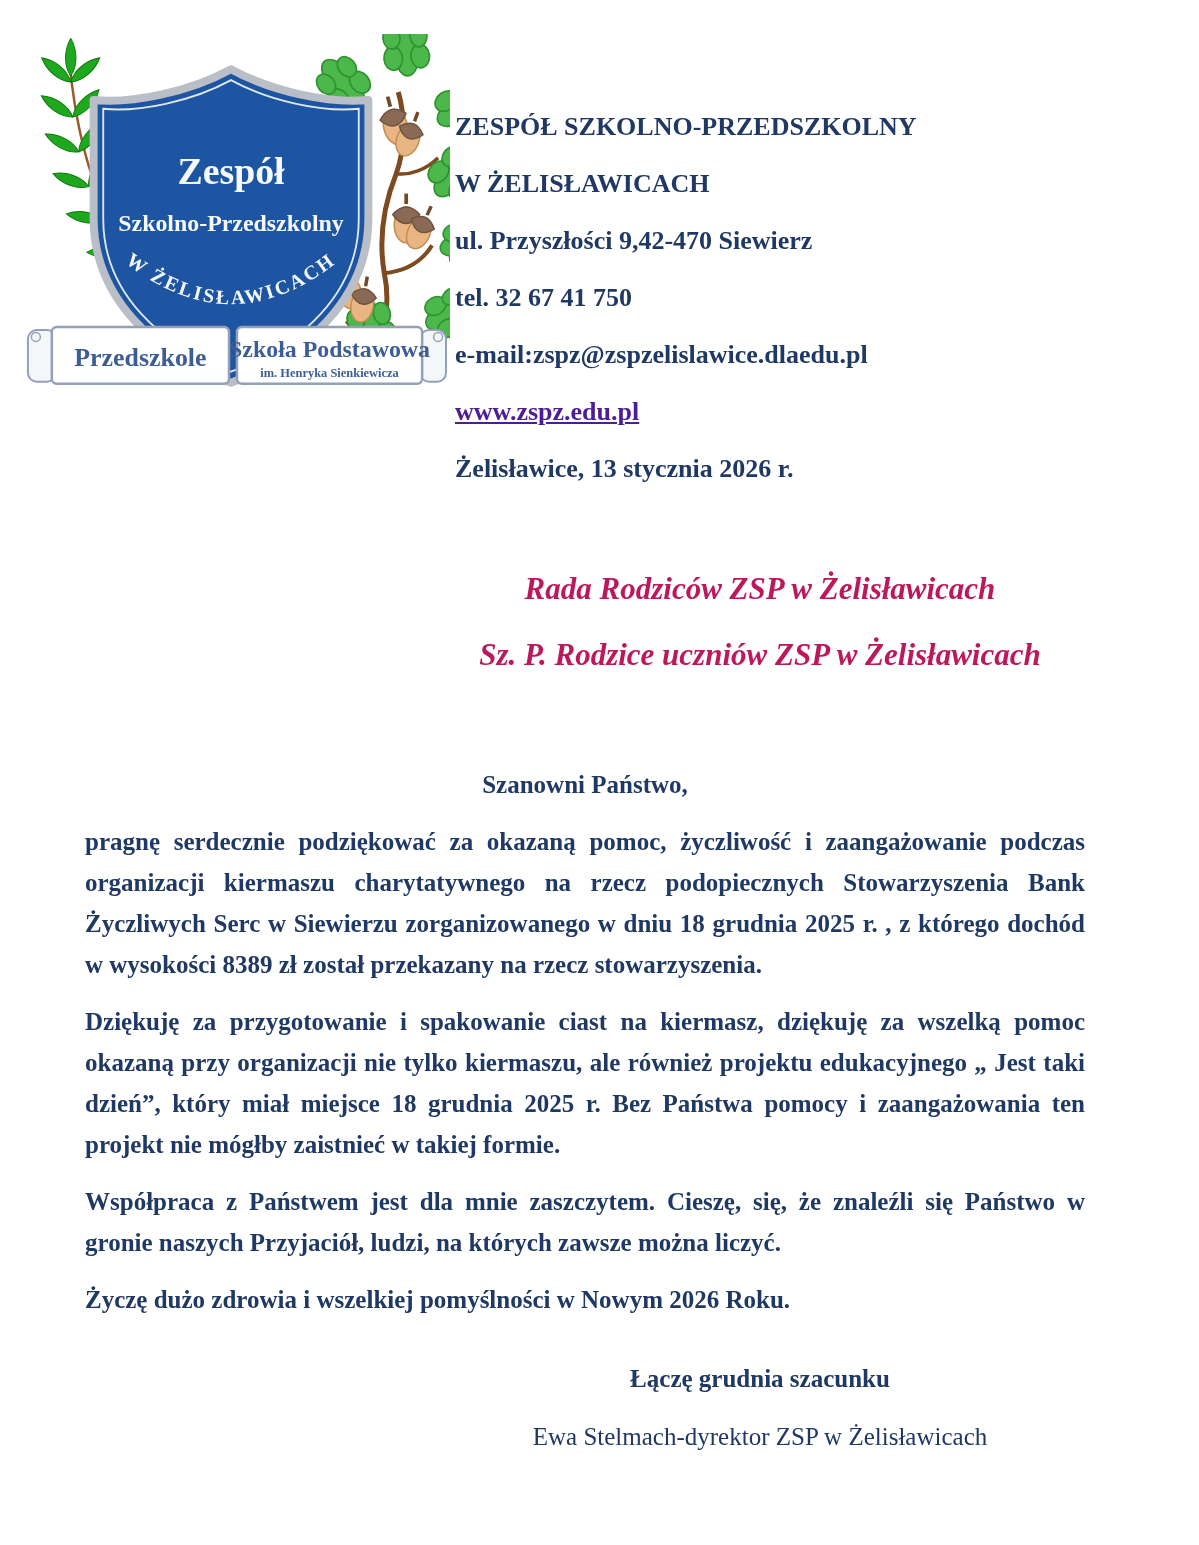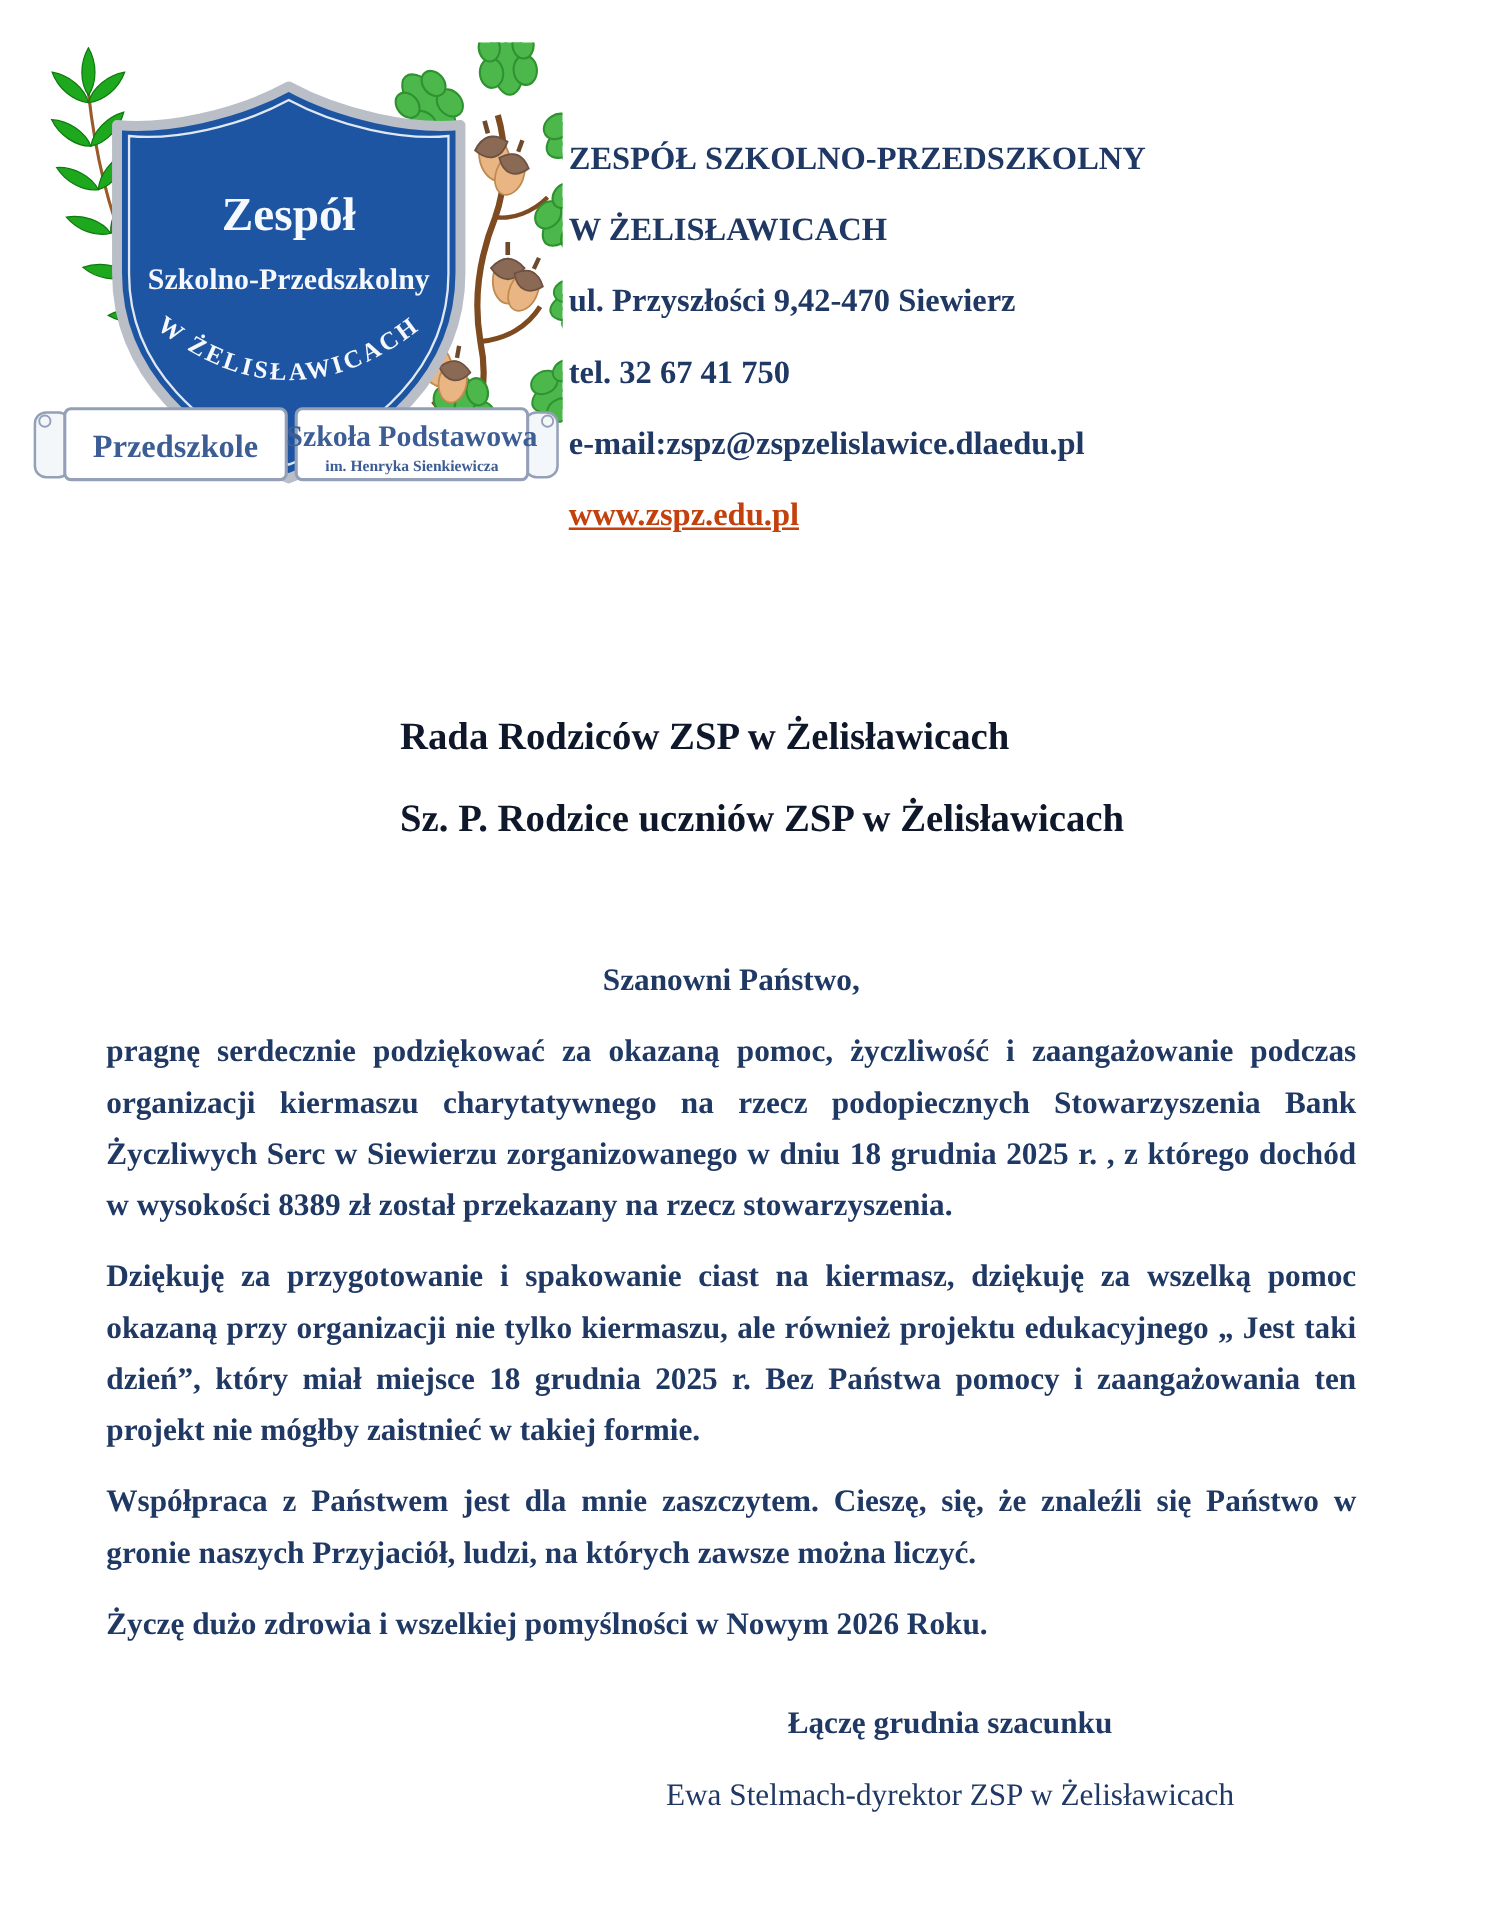--- a/index.html
+++ b/index.html
@@ -9,25 +9,25 @@
   }
   .logo { position:absolute; left:12px; top:34px; width:438px; height:354px; }
   .logo svg { width:100%; height:100%; display:block; }
   .svg-serif { font-family:"Liberation Serif", serif; }
 
   .header-text {
     position:absolute; left:455px; top:98px; width:640px;
     text-align:left; font-weight:bold; font-size:26px; color:#1f3864;
   }
   .hline { line-height:57px; white-space:nowrap; }
-  .hline a { color:#c2410c; text-decoration:underline; font-weight:bold; }
+  .hline a { color:#4c1d95; text-decoration:underline; font-weight:bold; }
 
   .recipients {
-    position:absolute; left:320px; top:556px; width:880px; 
-    color:#0f172a; font-weight:bold; font-size:31px;
+    position:absolute; left:320px; top:556px; width:880px; text-align:center;
+    color:#be185d; font-style:italic; font-weight:bold; font-size:31px;
     font-family:"Liberation Serif", cursive;
   }
   .rline { line-height:66px; white-space:nowrap; }
 
   .letter-body {
     position:absolute; left:85px; top:764px; width:1000px;
     font-weight:bold; font-size:25px; line-height:41px; text-align:justify;
   }
   .letter-body p { margin:0 0 16px 0; }
   .salutation { text-align:center; }
@@ -145,20 +145,21 @@
     </svg>
   </div>
 
   <div class="header-text">
     <div class="hline">ZESPÓŁ SZKOLNO-PRZEDSZKOLNY</div>
     <div class="hline">W ŻELISŁAWICACH</div>
     <div class="hline">ul. Przyszłości 9,42-470 Siewierz</div>
     <div class="hline">tel. 32 67 41 750</div>
     <div class="hline">e-mail:zspz@zspzelislawice.dlaedu.pl</div>
     <div class="hline"><a href="#">www.zspz.edu.pl</a></div>
+    <div class="hline">Żelisławice, 13 stycznia 2026 r.</div>
   </div>
 
   <div class="recipients">
     <div class="rline">Rada Rodziców ZSP w Żelisławicach</div>
     <div class="rline">Sz. P. Rodzice uczniów ZSP w Żelisławicach</div>
   </div>
 
   <div class="letter-body">
     <p class="salutation">Szanowni Państwo,</p>
     <p>pragnę serdecznie podziękować za okazaną pomoc, życzliwość i zaangażowanie podczas organizacji kiermaszu charytatywnego  na rzecz podopiecznych Stowarzyszenia Bank Życzliwych Serc w Siewierzu zorganizowanego w dniu 18 grudnia 2025 r. , z którego dochód w wysokości 8389 zł został przekazany na rzecz stowarzyszenia.</p>

